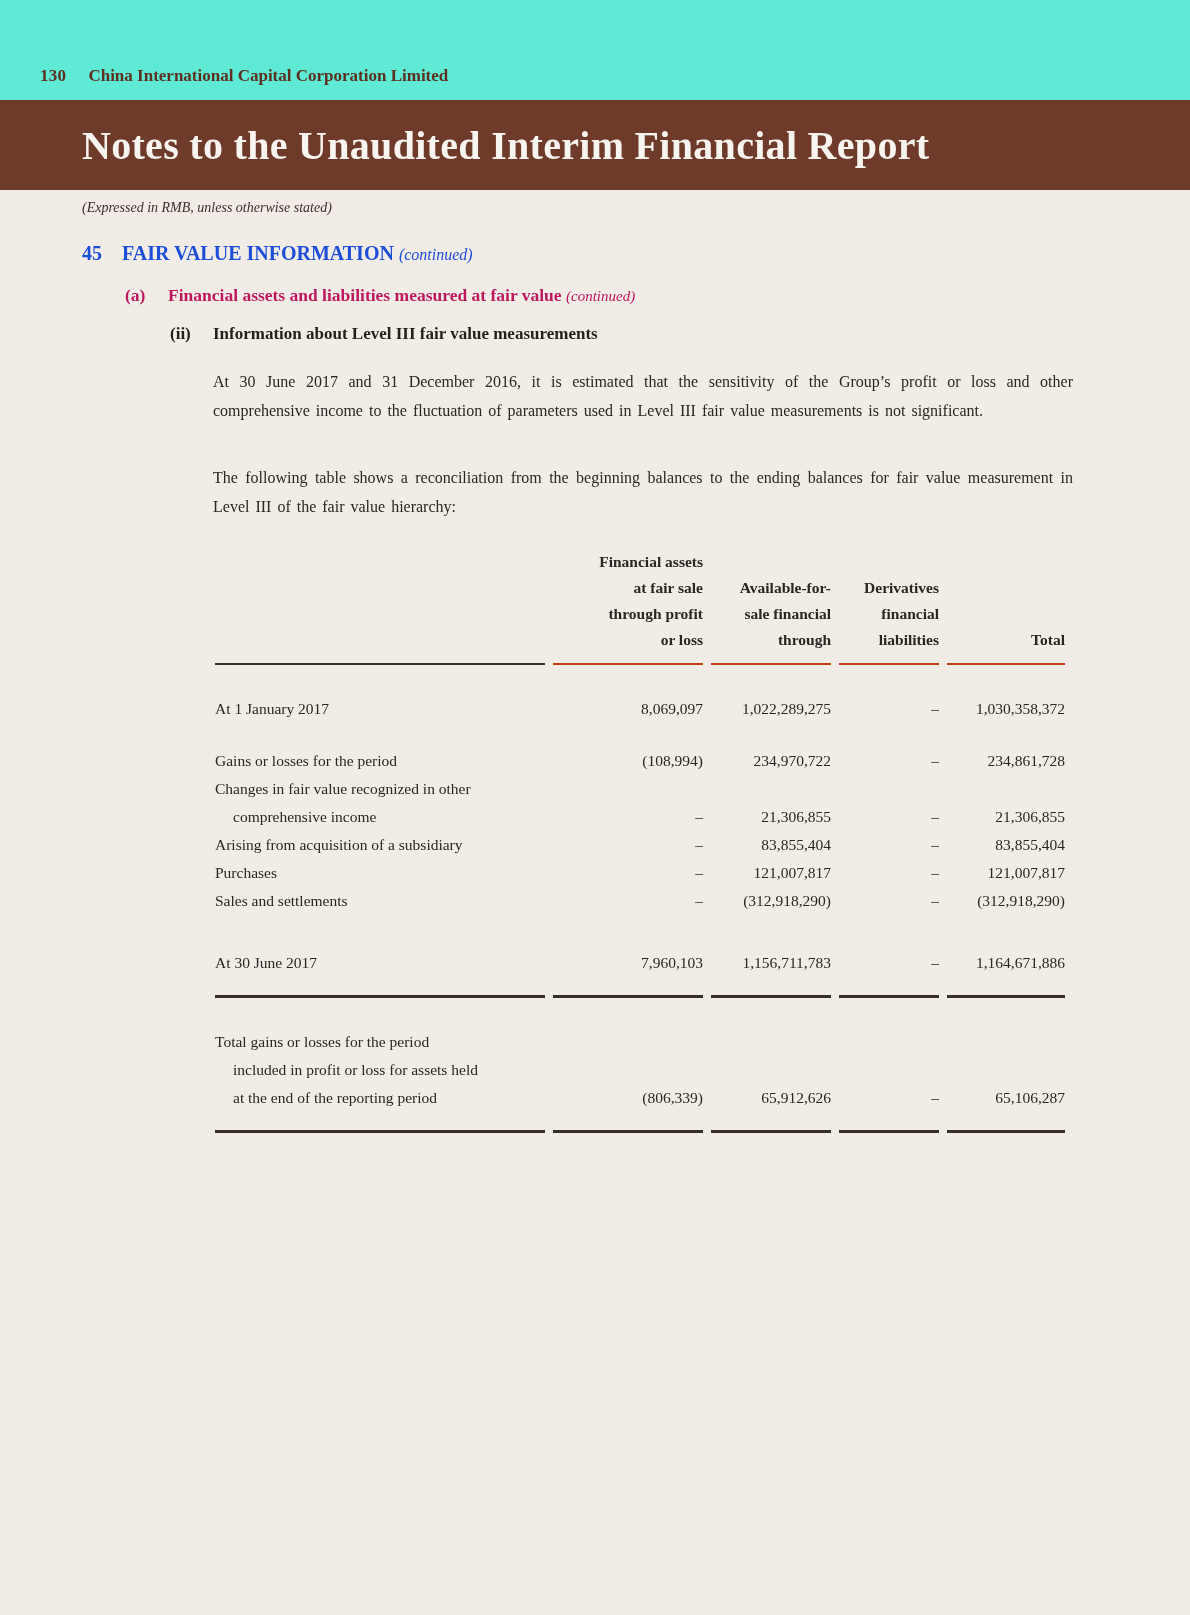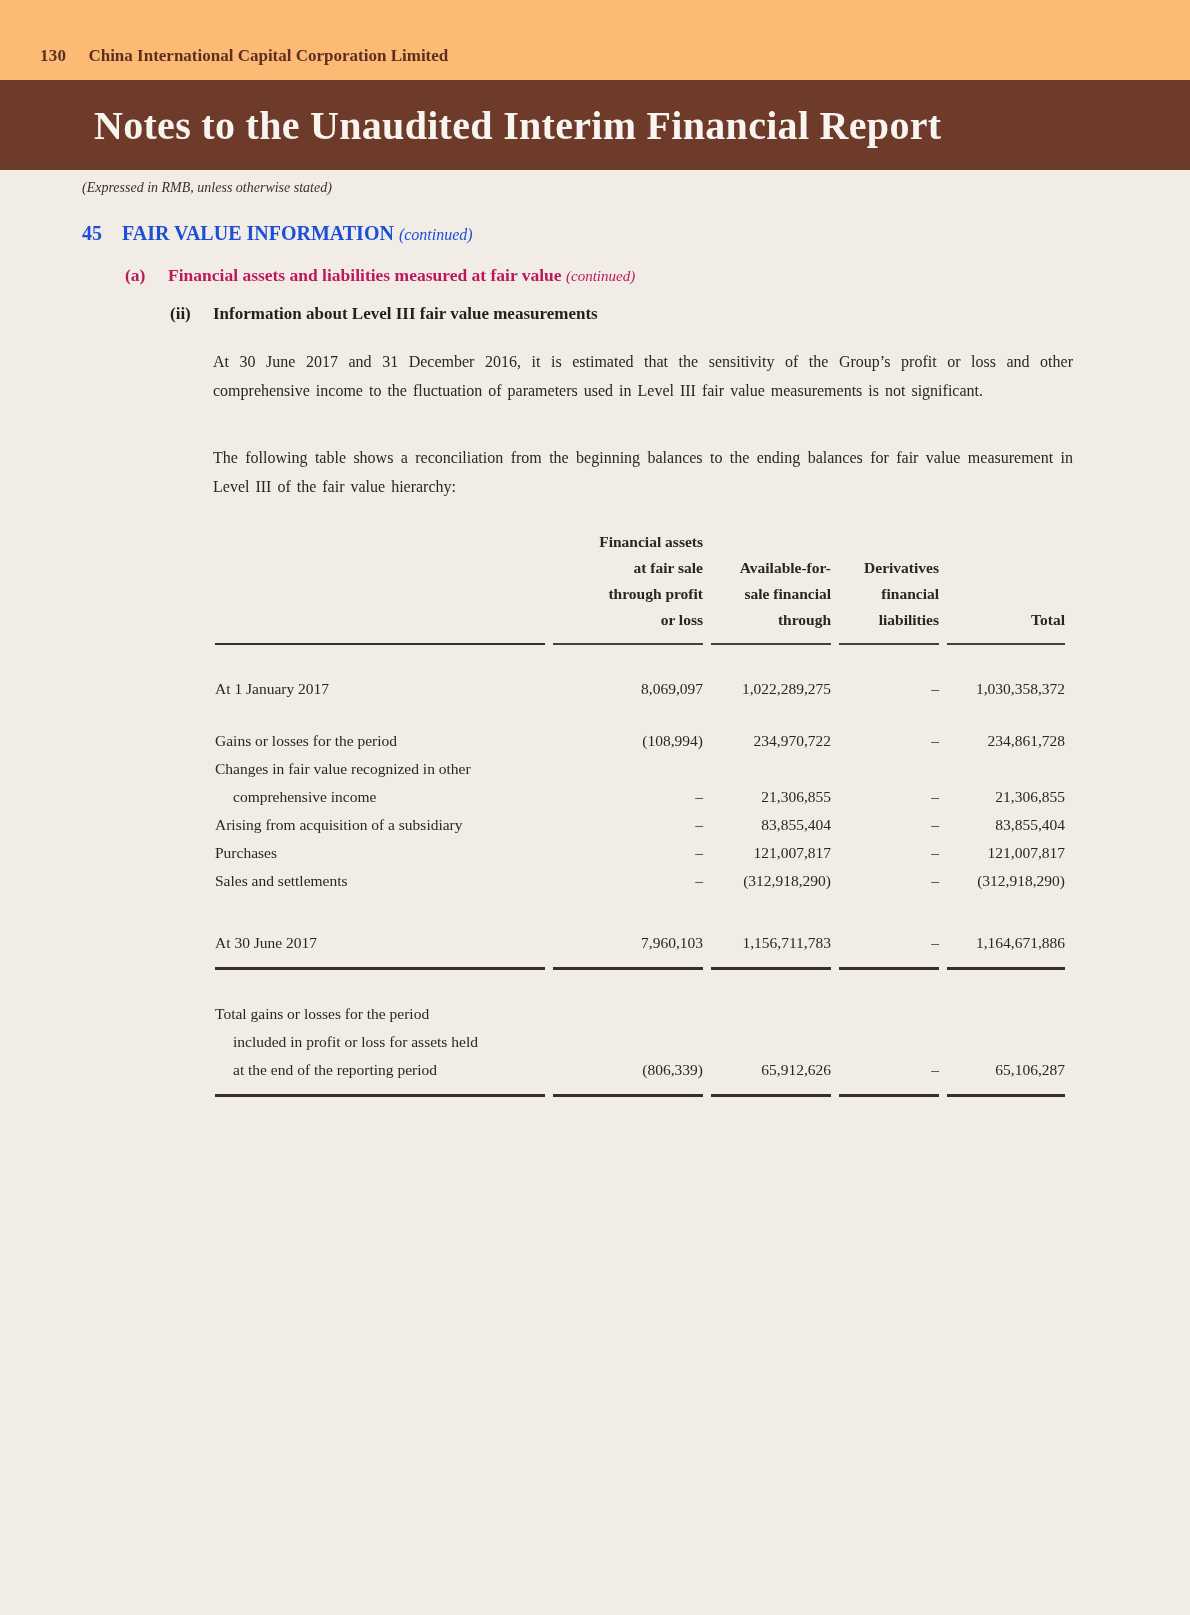--- a/index.html
+++ b/index.html
@@ -9,22 +9,22 @@
     background: #f2ece7;
     font-family: "Liberation Serif", serif;
     color: #29231f;
     overflow: hidden;
     box-sizing: border-box;
   }
   * { box-sizing: border-box; }
 
   
   .topband {
-    height: 80px;
-    background: #fdba74;
+    height: 100px;
+    background: #5eead4;
     display: flex;
     align-items: flex-end;
     padding: 0 0 14px 40px;
     color: #5c2f20;
     font-weight: bold;
     font-size: 17px;
   }
   .topband .pagenum { margin-right: 22px; letter-spacing: 0.3px; }
 
   
@@ -33,21 +33,21 @@
     background: #6e3b2b;
     display: flex;
     align-items: center;
     padding-left: 82px;
   }
   .banner .title {
     color: #f8f4ef;
     font-size: 40px;
     font-weight: bold;
     letter-spacing: 0.3px;
-    margin: 12px;
+    margin: 0;
   }
 
   .subtitle {
     margin: 10px 0 0 82px;
     font-style: italic;
     font-size: 14px;
     color: #3c2f26;
   }
 
   
@@ -97,33 +97,33 @@
     table-layout: fixed;
     font-size: 15.5px;
     color: #2b2622;
   }
   table.recon th {
     vertical-align: bottom;
     text-align: right;
     font-weight: bold;
     line-height: 26px;
     padding: 0 0 10px 0;
-    border-bottom: 2px solid #404040;
+    border-bottom: 2px solid #c2410c;
   }
   table.recon th.stub-head { border-bottom: 2px solid #37302a; }
   table.recon td {
     text-align: right;
     line-height: 28px;
     padding: 0;
     vertical-align: bottom;
   }
   table.recon td.stub { text-align: left; }
   table.recon td.stub.indent { padding-left: 18px; }
   table.recon tr.rule-thin td { border-bottom: 1.5px solid #37302a; padding-bottom: 8px; }
-  table.recon tr.rule-thick td { border-bottom: 3px solid #37302a; padding-bottom: 10px; }
+  table.recon tr.rule-thick td { border-bottom: 3px solid #37302a; padding-bottom: 18px; }
   table.recon tr.spacer td { border: none; padding: 0; }
 </style>
 </head>
 <body>
 
 <div class="topband">
   <span class="pagenum">130</span>
   <span class="company">China International Capital Corporation Limited</span>
 </div>
 

